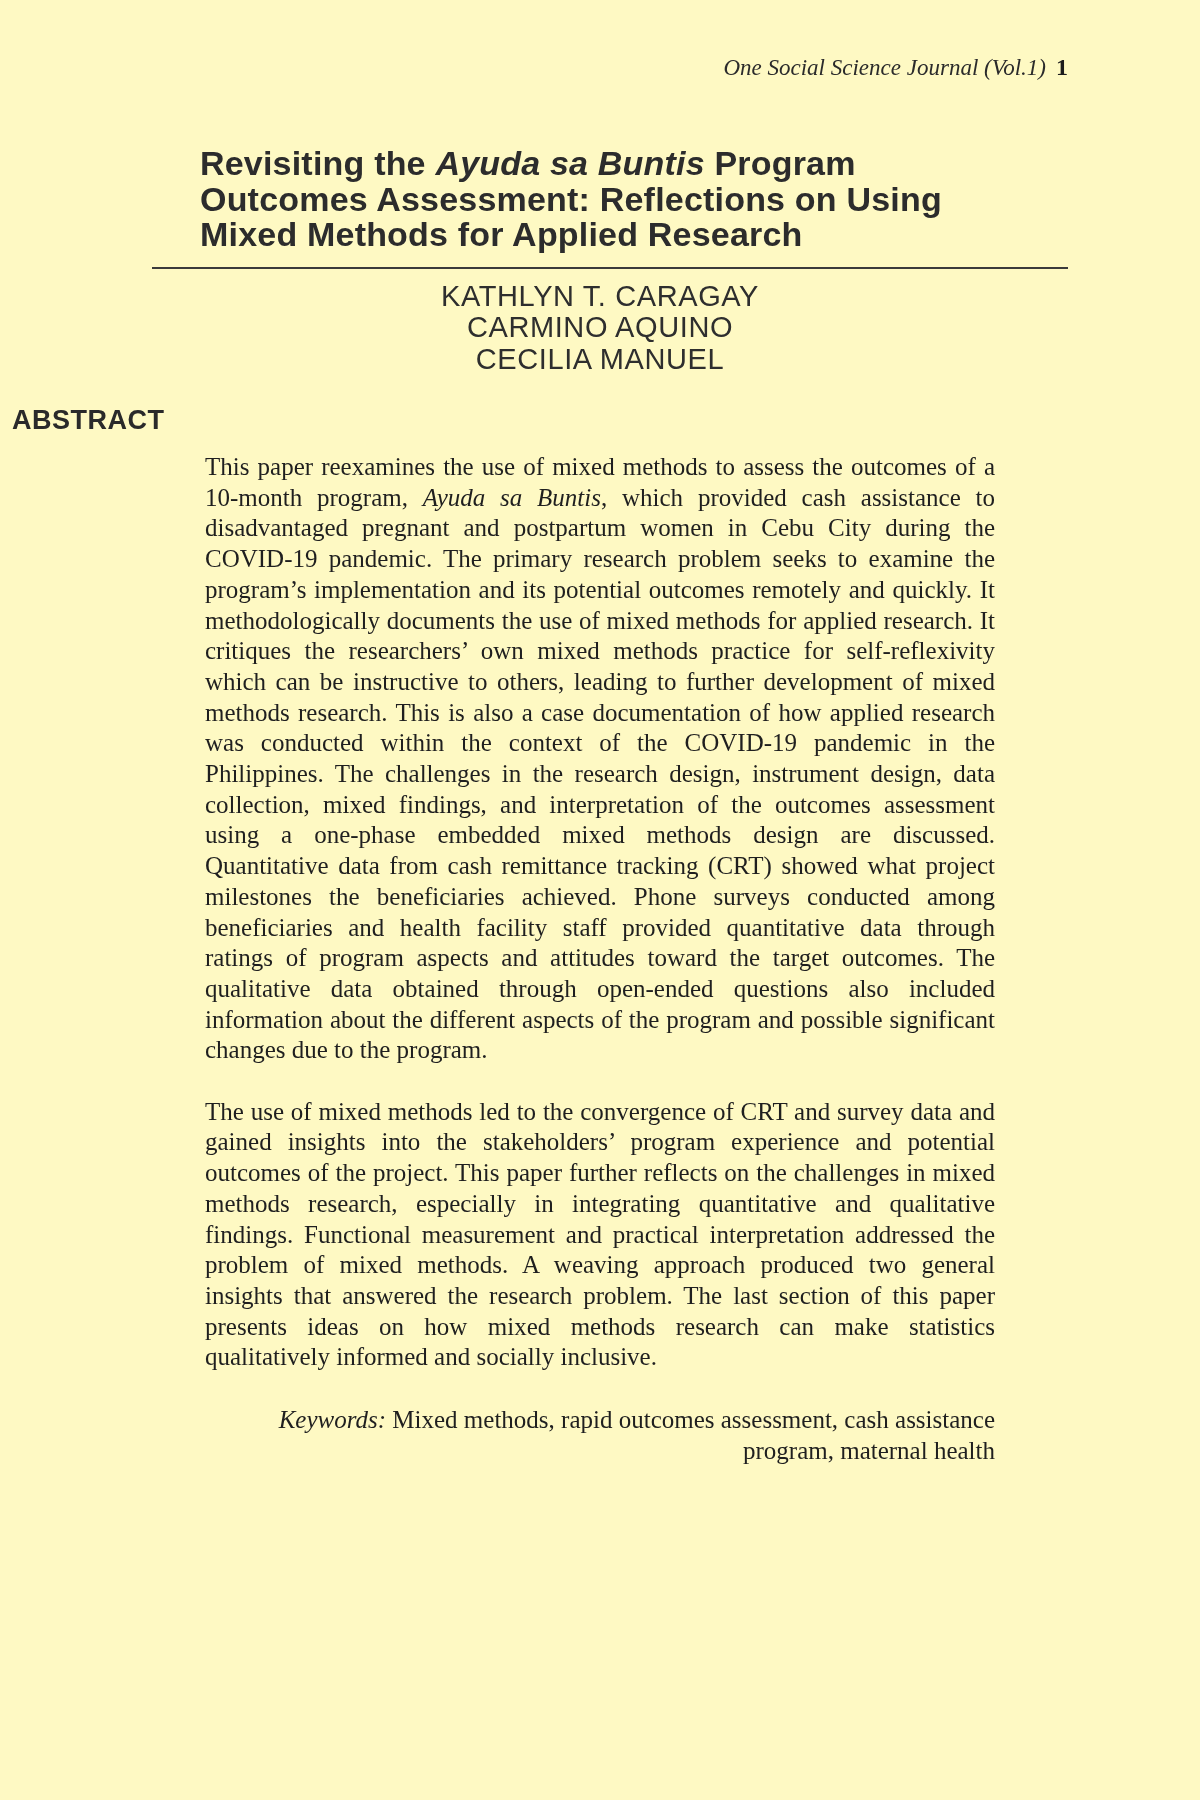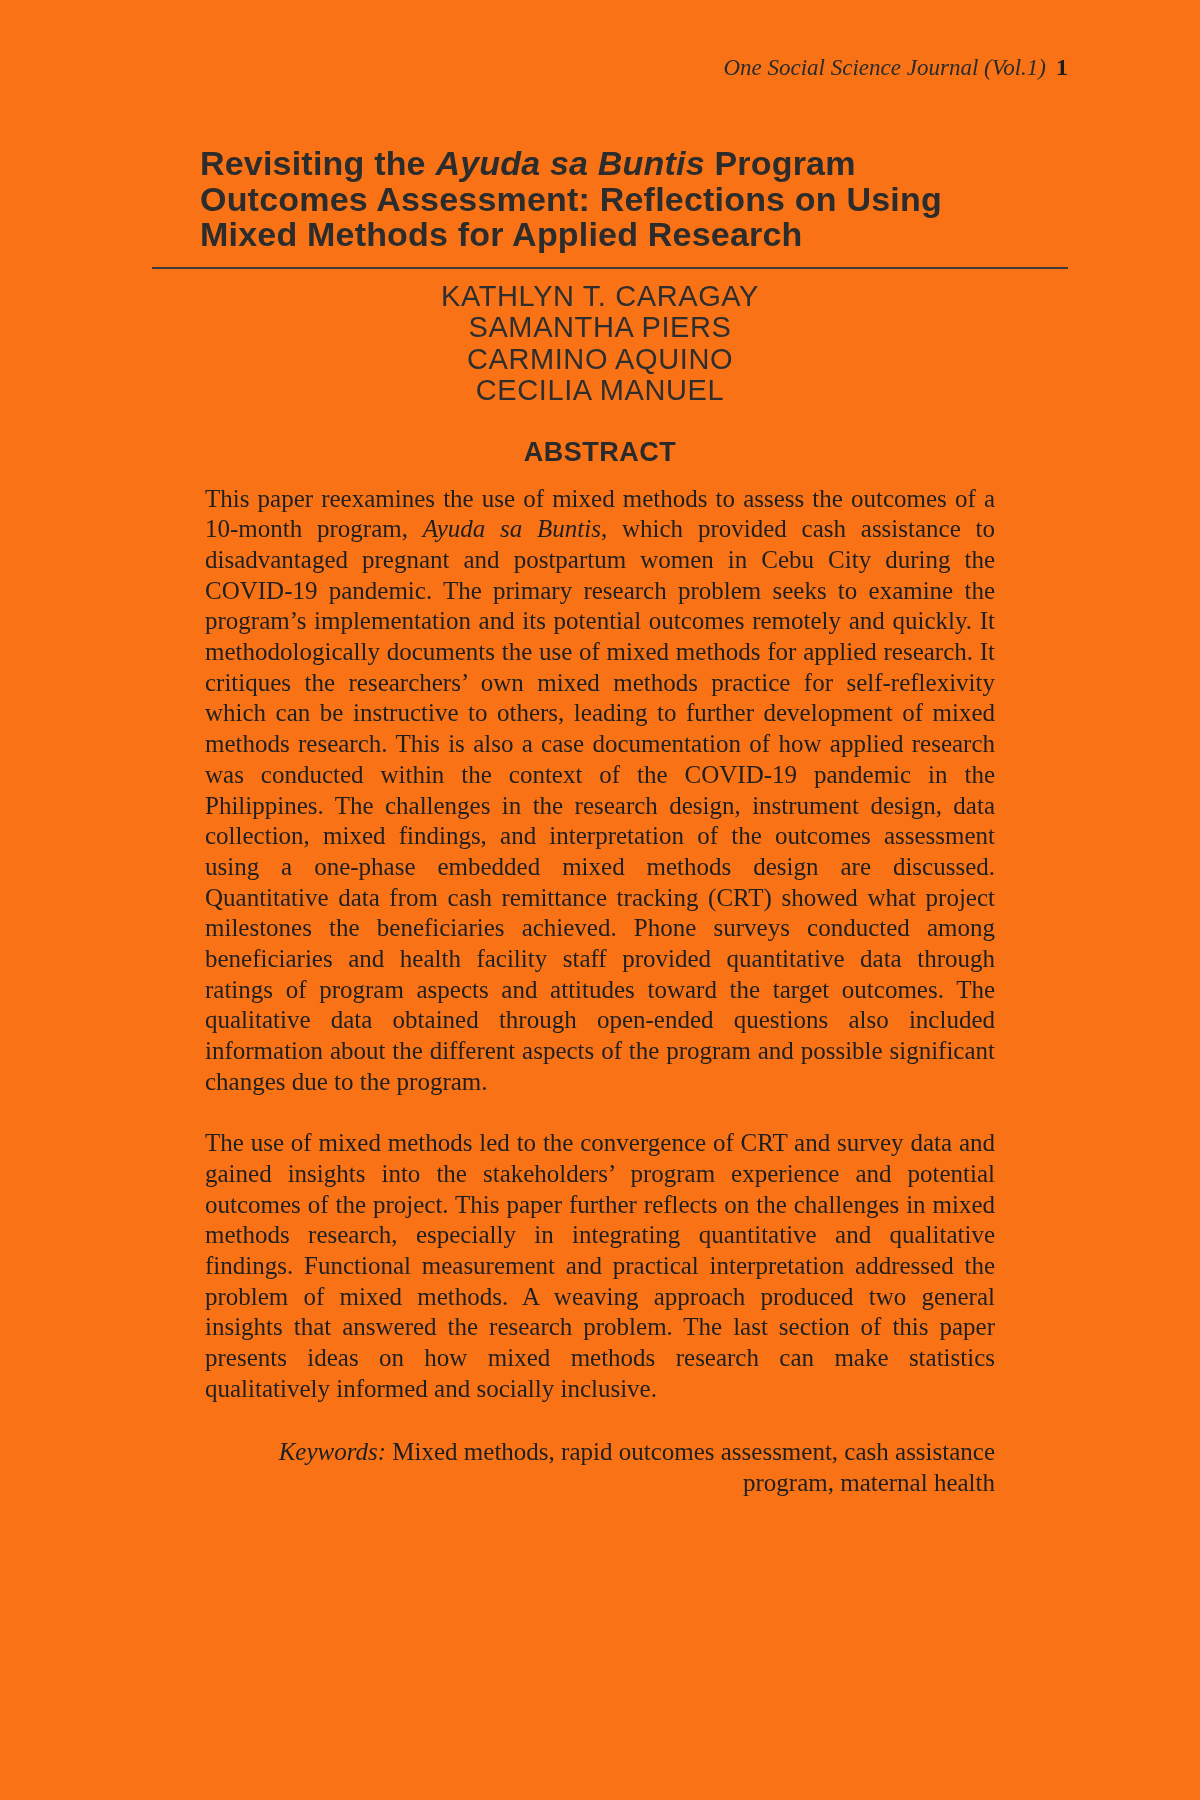--- a/index.html
+++ b/index.html
@@ -1,20 +1,20 @@
 <!DOCTYPE html>
 <html><head>
 <meta charset="utf-8">
 <style>
   html, body { margin: 0; padding: 0; background: #ffffff; }
   .page {
     position: relative;
     width: 1200px;
     height: 1800px;
-    background: #f97316;
+    background: #fef9c3;
     overflow: hidden;
     font-family: "Liberation Serif", serif;
     color: #1f1f1f;
   }
   .journal-header {
     position: absolute;
     top: 54px;
     right: 132px;
     font-family: "Liberation Serif", serif;
     font-style: italic;
@@ -51,26 +51,26 @@
     margin-top: 12px;
     text-align: center;
     font-family: "Liberation Sans", sans-serif;
     font-size: 29px;
     line-height: 31.5px;
     letter-spacing: 0.6px;
     color: #2e2e2e;
   }
   .abstract-heading {
     margin-top: 30px;
-    text-align: center;
     font-family: "Liberation Sans", sans-serif;
     font-weight: 700;
     font-size: 27px;
     letter-spacing: 0.5px;
     color: #2a2a2a;
+    padding-left: 12px;
   }
   .body-col {
     width: 790px;
     margin: 16px auto;
   }
   .para {
     margin: 4px 0 0;
     font-size: 25px;
     line-height: 30.7px;
     text-align: justify;
@@ -99,21 +99,20 @@
   </div>
 
   <h1 class="article-title">
     <span>Revisiting the </span><span class="title-italic">Ayuda sa Buntis</span><span> Program Outcomes Assessment: Reflections on Using Mixed Methods for Applied Research</span>
   </h1>
 
   <hr class="title-divider">
 
   <div class="authors">
     <div>KATHLYN T. CARAGAY</div>
-    <div>SAMANTHA PIERS</div>
     <div>CARMINO AQUINO</div>
     <div>CECILIA MANUEL</div>
   </div>
 
   <div class="abstract-heading">ABSTRACT</div>
 
   <div class="body-col">
 
     <p class="para">
       <span>This paper reexamines the use of mixed methods to assess the outcomes of a 10-month program, </span><span class="body-italic">Ayuda sa Buntis</span><span>, which provided cash assistance to disadvantaged pregnant and postpartum women in Cebu City during the COVID-19 pandemic. The primary research problem seeks to examine the program’s implementation and its potential outcomes remotely and quickly. It methodologically documents the use of mixed methods for applied research. It critiques the researchers’ own mixed methods practice for self-reflexivity which can be instructive to others, leading to further development of mixed methods research. This is also a case documentation of how applied research was conducted within the context of the COVID-19 pandemic in the Philippines. The challenges in the research design, instrument design, data collection, mixed findings, and interpretation of the outcomes assessment using a one-phase embedded mixed methods design are discussed. Quantitative data from cash remittance tracking (CRT) showed what project milestones the beneficiaries achieved. Phone surveys conducted among beneficiaries and health facility staff provided quantitative data through ratings of program aspects and attitudes toward the target outcomes. The qualitative data obtained through open-ended questions also included information about the different aspects of the program and possible significant changes due to the program.</span>

